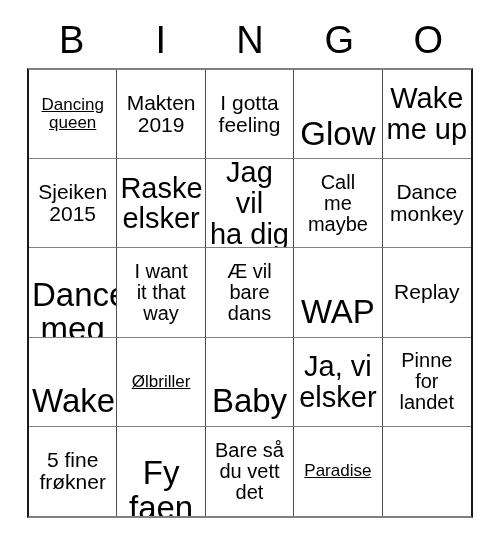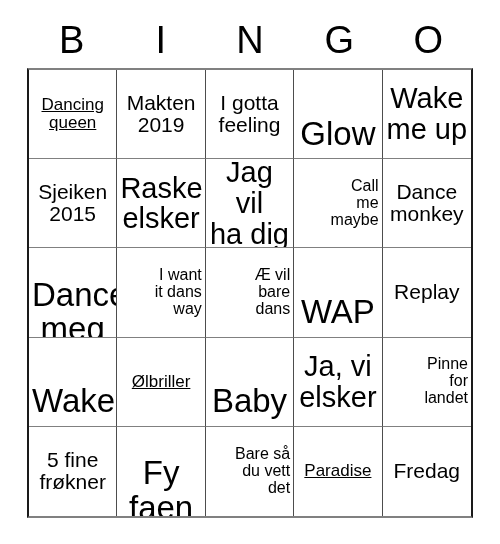--- a/index.html
+++ b/index.html
@@ -65,21 +65,21 @@
   .bingo-cell:nth-child(n+21) { border-bottom: none; }
 
   .cell-text {
     display: block;
     width: 100%;
     line-height: 1.06;
     white-space: pre-line;
     word-break: normal;
   }
   .fs-sm   { font-size: 17px; text-decoration: underline; }
-  .fs-md   { font-size: 16px; text-align: right; }
+  .fs-md   { font-size: 20px; }
   .fs-lg   { font-size: 21px; }
   .fs-xl   { font-size: 29px; }
   .fs-xxl  { font-size: 33px; margin-top: 40px; }
 </style>
 </head>
 <body>
 
 <div id="bingo-card">
 
   <div id="bingo-header">
@@ -130,21 +130,21 @@
       <div class="bingo-cell">
         <span class="cell-text fs-lg">Dance
 monkey</span>
       </div>
       <div class="bingo-cell">
         <span class="cell-text fs-xxl">Dance
 meg</span>
       </div>
       <div class="bingo-cell">
         <span class="cell-text fs-md">I want
-it dans
+it that
 way</span>
       </div>
       <div class="bingo-cell">
         <span class="cell-text fs-md">Æ vil
 bare
 dans</span>
       </div>
       <div class="bingo-cell">
         <span class="cell-text fs-xxl">WAP</span>
       </div>
@@ -178,18 +178,15 @@
 faen</span>
       </div>
       <div class="bingo-cell">
         <span class="cell-text fs-md">Bare så
 du vett
 det</span>
       </div>
       <div class="bingo-cell">
         <span class="cell-text fs-sm">Paradise</span>
       </div>
-      <div class="bingo-cell">
-        <span class="cell-text fs-lg">Fredag</span>
-      </div>
     </div>
 
 </div>
 
 </body></html>

